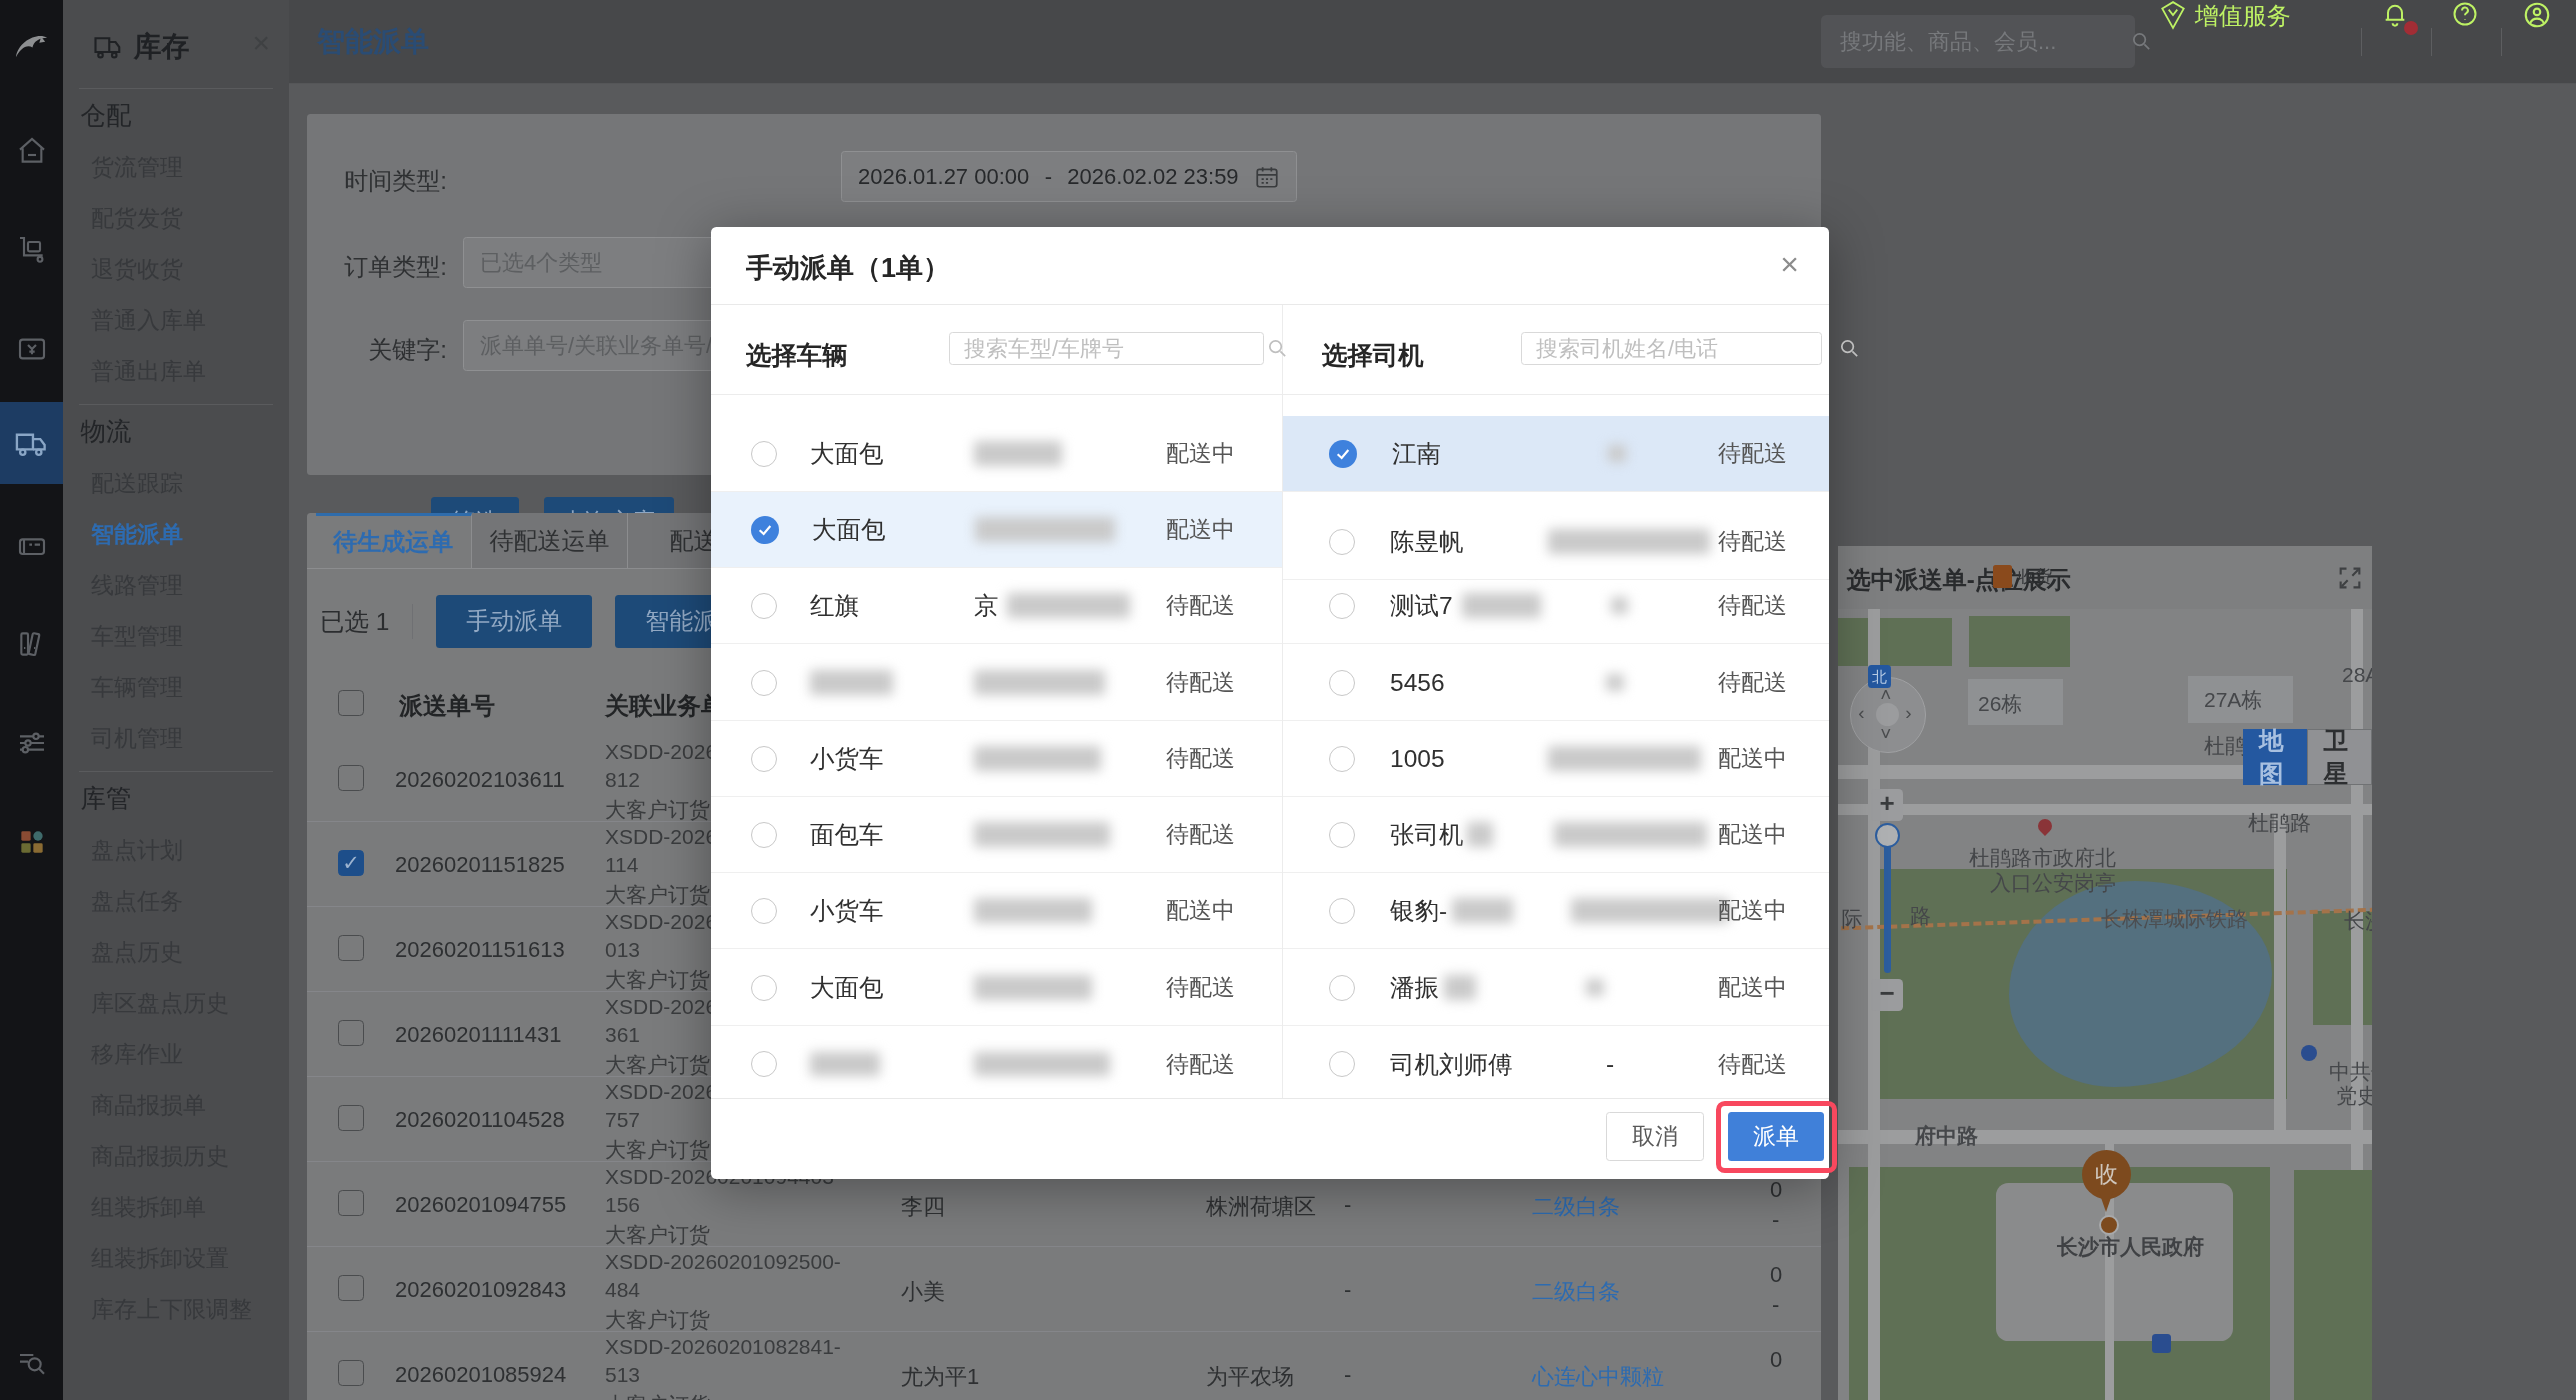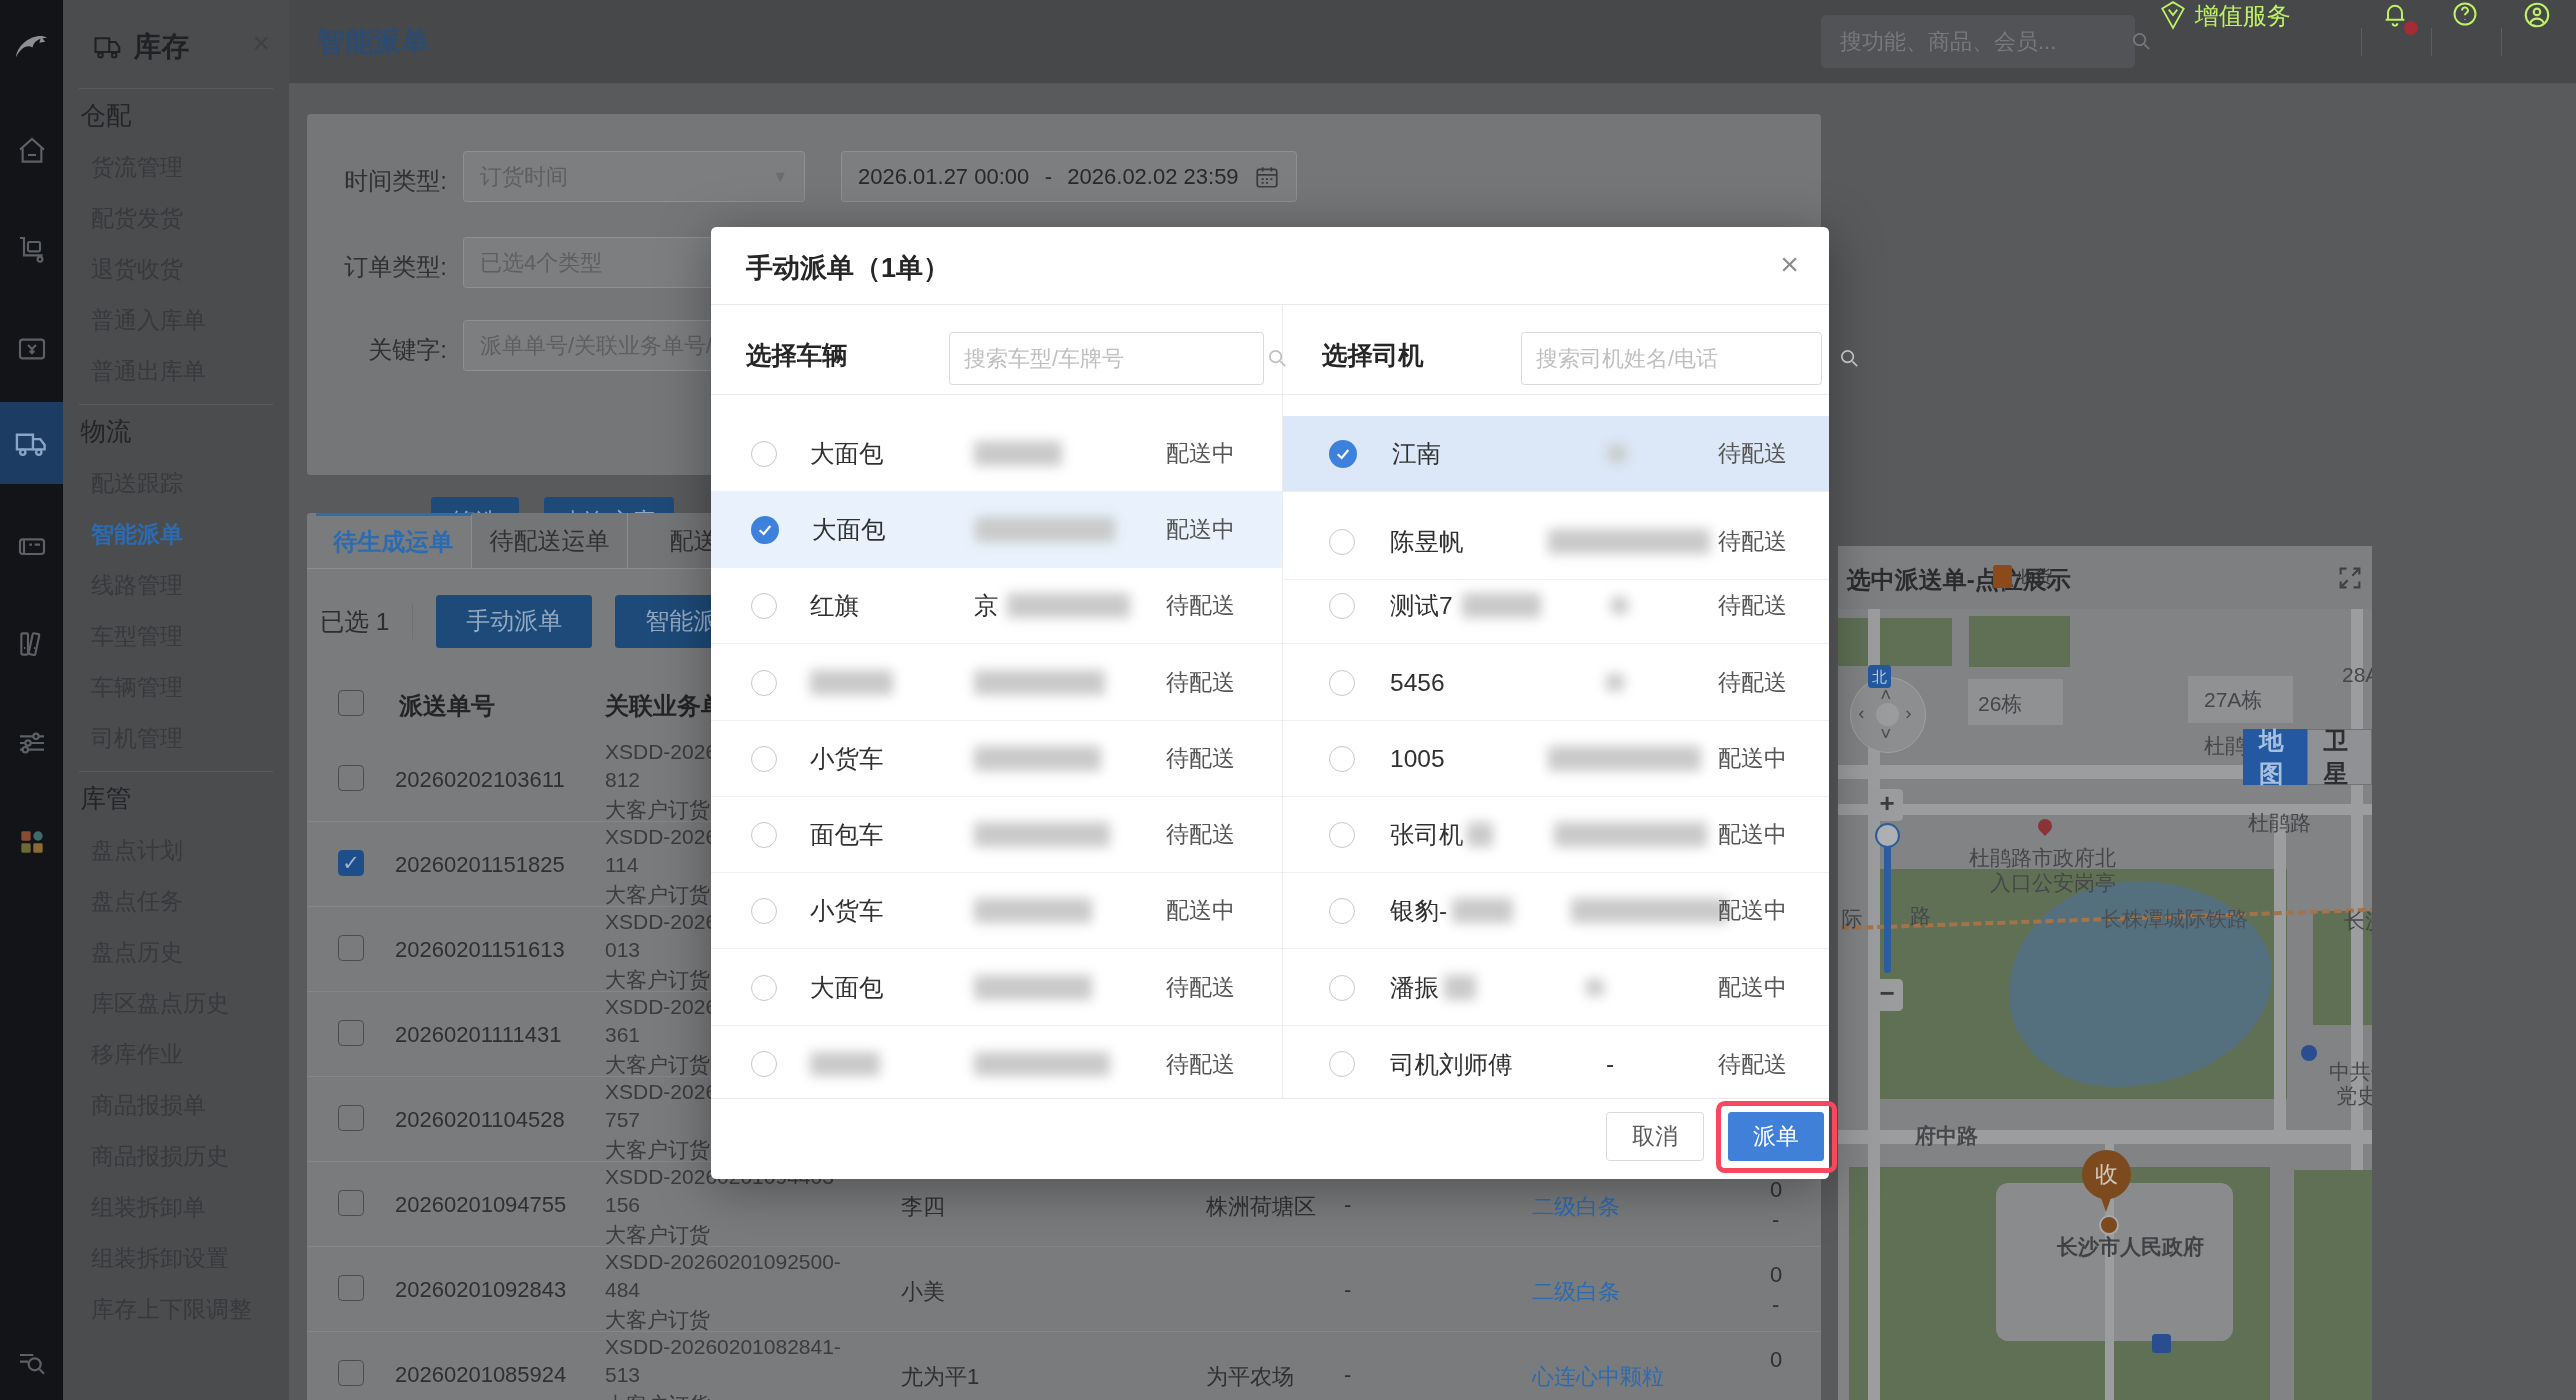--- a/index.html
+++ b/index.html
@@ -79,21 +79,21 @@
   .pin .head{position:absolute;left:0;top:0;width:49px;height:49px;border-radius:50% 50% 50% 50%;background:#7d4a1e;color:#cfc6bc;
              font-size:23px;display:flex;align-items:center;justify-content:center;}
   .pin .tip{position:absolute;left:16px;top:39px;width:0;height:0;border-left:8.8px solid transparent;border-right:8.8px solid transparent;border-top:23px solid #7d4a1e;}
   #modal{position:absolute;left:711px;top:227px;width:1118px;height:952px;background:#ffffff;border-radius:5.3px;
          box-shadow:0 8.8px 53px rgba(0,0,0,.35);z-index:50;}
   .m-title{position:absolute;left:35px;top:23px;font-size:27px;font-weight:600;color:#262626;}
   .m-close{position:absolute;right:30px;top:19px;font-size:32px;color:#8c8c8c;cursor:pointer;}
   .m-hdiv{position:absolute;left:0;top:77px;width:1118px;height:0.9px;background:#e9e9e9;}
   .m-vdiv{position:absolute;left:571px;top:78px;width:0.9px;height:793px;background:#ececec;}
   .m-sec{position:absolute;top:112px;font-size:25.4px;font-weight:700;color:#262626;}
-  .m-search{position:absolute;top:105px;height:53px;border:0.9px solid #d9d9d9;border-radius:3.5px;box-sizing:border-box;display:flex;align-items:center;background:#fff;}
+  .m-search{position:absolute;top:105px;height:33px;border:0.9px solid #d9d9d9;border-radius:3.5px;box-sizing:border-box;display:flex;align-items:center;background:#fff;}
   .m-search input{flex:1;border:none;outline:none;background:transparent;padding:0 14px;font-size:22px;color:#666;}
   .m-search input::placeholder{color:#bfbfbf;}
   .m-listdiv{position:absolute;top:167px;height:0.9px;background:#ececec;}
   .mlist{position:absolute;top:168px;height:703px;overflow:hidden;}
   .mrow{position:absolute;left:0;width:100%;height:76px;border-bottom:0.9px solid #efefef;display:flex;align-items:center;box-sizing:border-box;}
   .mrow.selv{background:#e9f2fc;}
   .mrow.seld{background:#dce8f7;}
   .radio{width:26px;height:26px;border:1.8px solid #c8c8c8;border-radius:50%;box-sizing:border-box;background:#fff;flex:none;}
   .checkc{width:28px;height:28px;border-radius:50%;background:#3e81dd;color:#fff;flex:none;display:flex;align-items:center;justify-content:center;}
   .mname{font-size:24.5px;color:#303030;white-space:nowrap;}
@@ -270,24 +270,20 @@
       <svg width="30" height="30" viewBox="0 0 24 24" fill="none" stroke="currentColor" stroke-width="1.7">
           <circle cx="12" cy="12" r="9"></circle>
           <circle cx="12" cy="9.5" r="2.6"></circle>
           <path d="M6.5 18.5 a6 6 0 0 1 11 0"></path>
         </svg>
     </div>
   </div>
 
   <div id="filtercard">
     <div class="flabel" style="left:0px;top:51px;">时间类型:</div>
-    <div class="fbox" style="left:156px;top:37px;width:342px;">
-      <span>订货时间</span>
-      <span style="margin-left:auto;color:#6a6c6e;font-size:16px;">▼</span>
-    </div>
     <div class="fbox fdark" style="left:534px;top:37px;width:456px;justify-content:space-between;">
       <span>2026.01.27 00:00</span>
       <span>-</span>
       <span>2026.02.02 23:59</span>
       <span>
         <svg width="26" height="26" viewBox="0 0 24 24" fill="none" stroke="#3a3c3e" stroke-width="1.6">
             <rect x="3" y="5" width="18" height="16" rx="2"></rect>
             <path d="M3 10 h18 M8 3 v4 M16 3 v4 M7 14 h2 M11 14 h2 M15 14 h2 M7 17.5 h2 M11 17.5 h2"></path>
           </svg>
       </span>

